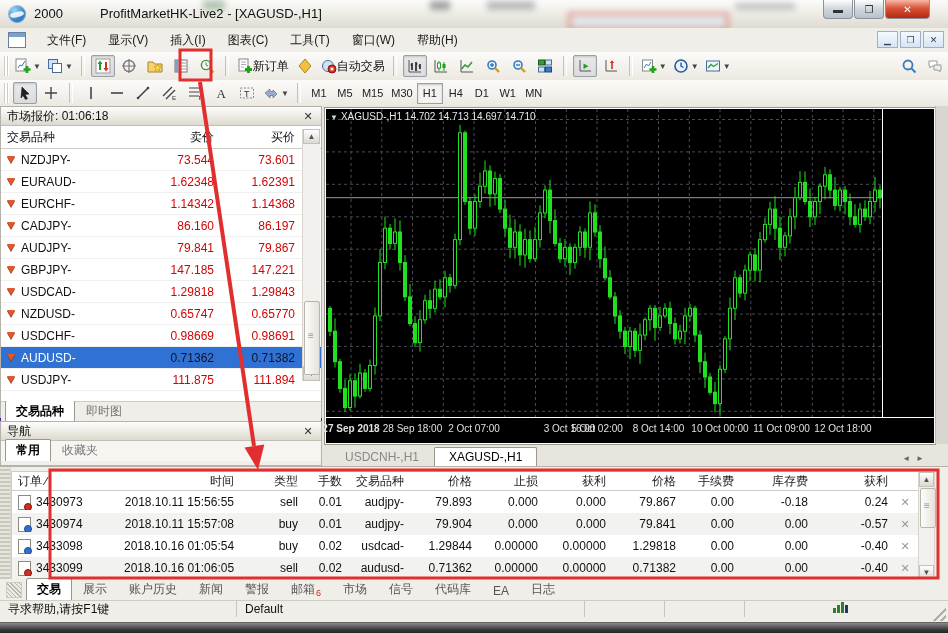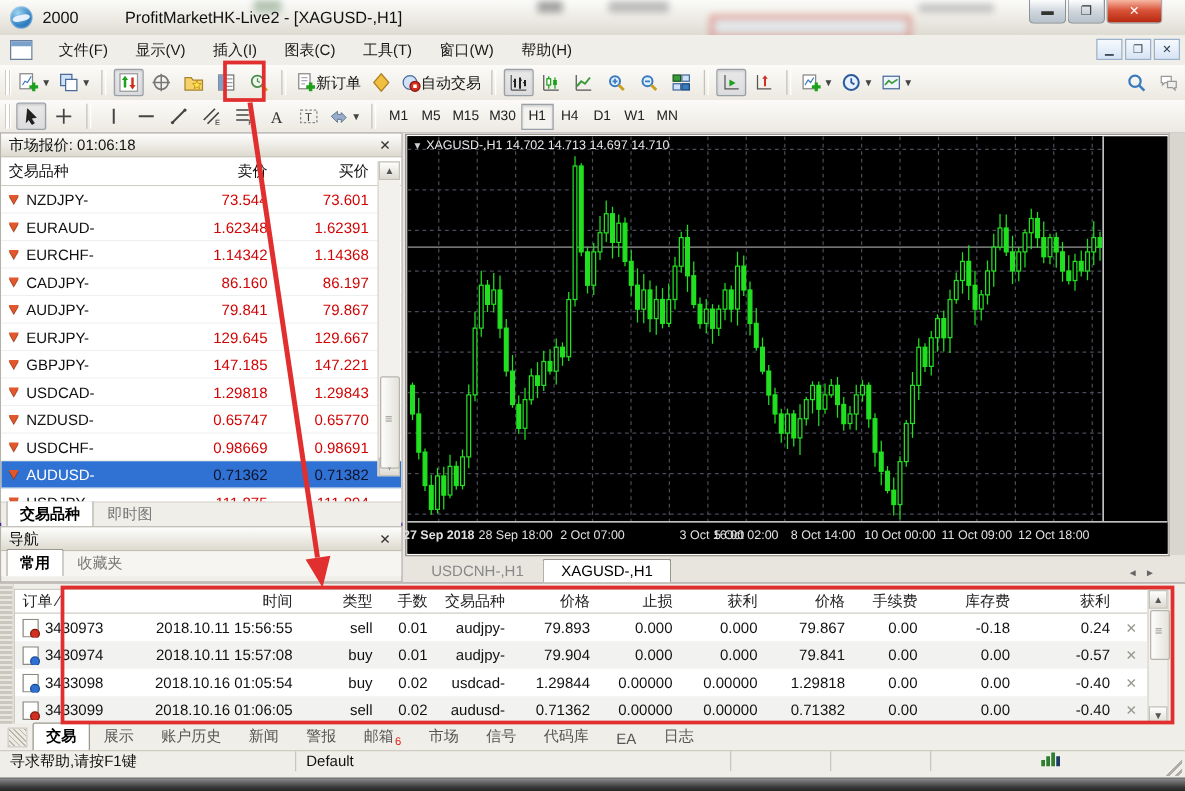--- a/index.html
+++ b/index.html
@@ -494,25 +494,20 @@
         </div>
         <div class="mwrow">
           <span class="c-sym"><span class="arr-dn"></span>CADJPY-</span>
           <span class="c-bid">86.160</span>
           <span class="c-ask">86.197</span>
         </div>
         <div class="mwrow">
           <span class="c-sym"><span class="arr-dn"></span>AUDJPY-</span>
           <span class="c-bid">79.841</span>
           <span class="c-ask">79.867</span>
-        </div>
-        <div class="mwrow">
-          <span class="c-sym"><span class="arr-dn"></span>EURJPY-</span>
-          <span class="c-bid">129.645</span>
-          <span class="c-ask">129.667</span>
         </div>
         <div class="mwrow">
           <span class="c-sym"><span class="arr-dn"></span>GBPJPY-</span>
           <span class="c-bid">147.185</span>
           <span class="c-ask">147.221</span>
         </div>
         <div class="mwrow">
           <span class="c-sym"><span class="arr-dn"></span>USDCAD-</span>
           <span class="c-bid">1.29818</span>
           <span class="c-ask">1.29843</span>

